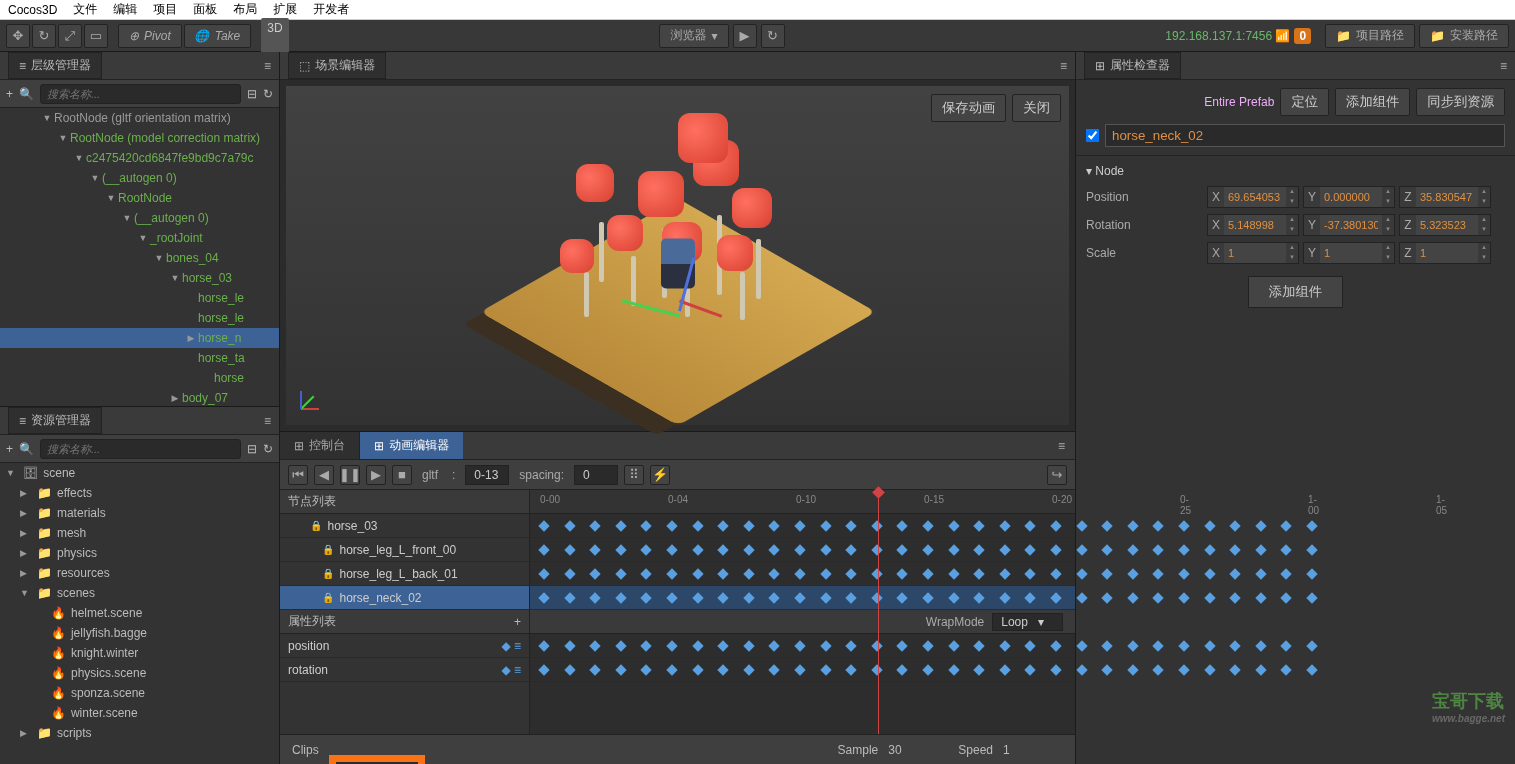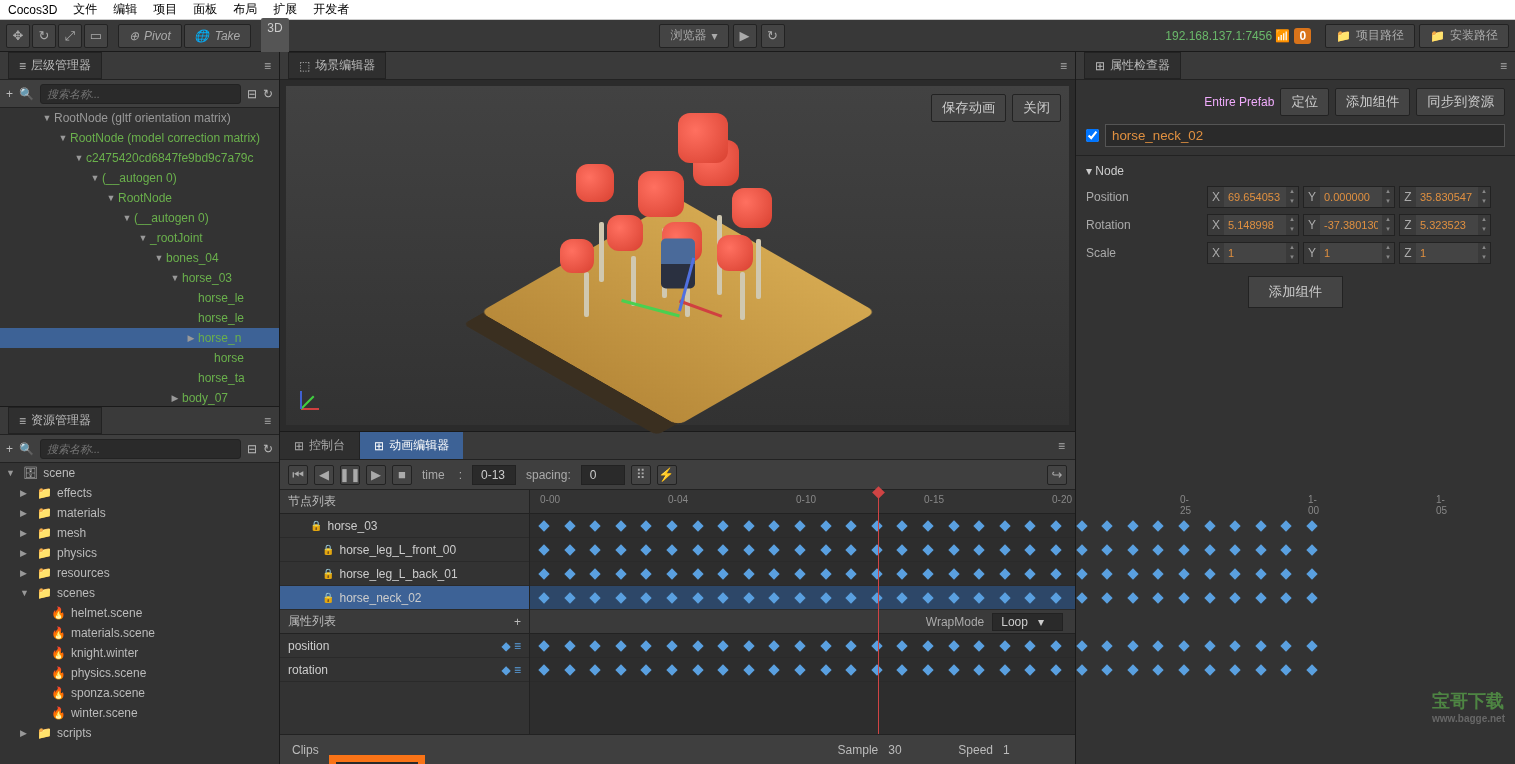--- a/index.html
+++ b/index.html
@@ -84,21 +84,21 @@
 .prop-line { display: flex; align-items: center; margin: 6px 0; gap: 6px; }
 .prop-line .lbl { width: 115px; color: #aaa; }
 .xyz { display: flex; gap: 4px; flex: 1; }
 .axis-box { display: flex; align-items: center; background: #444; border: 1px solid #222; height: 22px; }
 .axis-box .axlbl { width: 16px; text-align: center; color: #aaa; background: #3a3a3a; height: 100%; line-height: 20px; }
 .axis-box .num { width: 62px; background: transparent; border: none; color: #e09040; padding: 0 4px; font-size: 11px; }
 .axis-box .spin { width: 12px; display: flex; flex-direction: column; }
 .axis-box .spin span { height: 10px; font-size: 7px; text-align: center; color: #888; background: #3a3a3a; cursor: pointer; }
 .add-comp { display: block; margin: 12px auto; background: #444; border: 1px solid #222; color: #ccc; padding: 6px 20px; cursor: pointer; }
 .watermark { position: absolute; right: 10px; bottom: 40px; color: rgba(100,200,80,0.55); font-size: 18px; font-weight: bold; pointer-events: none; }
-.watermark small { display: block; color: rgba(200,200,200,0.35); font-size: 10px; }
+.watermark small { display: block; color: rgba(200,200,200,0.35); font-size: 10px; font-style: italic; }
 </style>
 </head>
 <body>
 
 <div class="menubar">
   <span style="font-weight:normal">Cocos3D</span>
   <span>文件</span>
   <span>编辑</span>
   <span>项目</span>
   <span>面板</span>
@@ -186,27 +186,27 @@
             <span>horse_le</span>
           </div>
           <div class="tree-row" style="padding-left: 184px;">
             <span class="arrow"></span>
             <span>horse_le</span>
           </div>
           <div class="tree-row sel" style="padding-left: 184px;">
             <span class="arrow">▶</span>
             <span>horse_n</span>
           </div>
+          <div class="tree-row" style="padding-left: 184px;">
+            <span class="arrow"></span>
+            <span>horse_ta</span>
+          </div>
           <div class="tree-row" style="padding-left: 200px;">
             <span class="arrow"></span>
             <span>horse</span>
-          </div>
-          <div class="tree-row" style="padding-left: 184px;">
-            <span class="arrow"></span>
-            <span>horse_ta</span>
           </div>
           <div class="tree-row" style="padding-left: 168px;">
             <span class="arrow">▶</span>
             <span>body_07</span>
           </div>
         </div>
     </div>
     <div class="assets">
       <div class="panel-header">
           <div class="panel-tab">≡ <span>资源管理器</span></div>
@@ -256,21 +256,21 @@
             <span>scenes</span>
           </div>
           <div class="asset-row" style="padding-left: 34px;">
             <span class="arrow" style="width:12px;font-size:9px;color:#999"></span>
             <span class="flame-icon">🔥</span>
             <span>helmet.scene</span>
           </div>
           <div class="asset-row" style="padding-left: 34px;">
             <span class="arrow" style="width:12px;font-size:9px;color:#999"></span>
             <span class="flame-icon">🔥</span>
-            <span>materials.scene</span>
+            <span>jellyfish.bagge</span>
           </div>
           <div class="asset-row" style="padding-left: 34px;">
             <span class="arrow" style="width:12px;font-size:9px;color:#999"></span>
             <span class="flame-icon">🔥</span>
             <span>knight.winter</span>
           </div>
           <div class="asset-row" style="padding-left: 34px;">
             <span class="arrow" style="width:12px;font-size:9px;color:#999"></span>
             <span class="flame-icon">🔥</span>
             <span>physics.scene</span>
@@ -343,21 +343,21 @@
         <div class="anim-tab">⊞ <span>控制台</span></div>
         <div class="anim-tab active">⊞ <span>动画编辑器</span></div>
         <div class="panel-menu" style="padding:0 10px">≡</div>
       </div>
       <div class="anim-toolbar">
         <span class="icon-btn" style="width:20px;height:20px">⏮</span>
         <span class="icon-btn" style="width:20px;height:20px">◀</span>
         <span class="icon-btn" style="width:20px;height:20px">❚❚</span>
         <span class="icon-btn" style="width:20px;height:20px">▶</span>
         <span class="icon-btn" style="width:20px;height:20px">■</span>
-        <span class="label">time</span>
+        <span class="label">gltf</span>
           <span class="label">:</span>
         <span class="val">0-13</span>
         <span class="label">spacing:</span>
         <span class="val">0</span>
         <span class="icon-btn" style="width:20px;height:20px">⠿</span>
         <span class="icon-btn" style="width:20px;height:20px">⚡</span>
         <div class="spacer"></div>
         <span class="icon-btn" style="width:20px;height:20px">↪</span>
       </div>
       <div class="anim-body">

